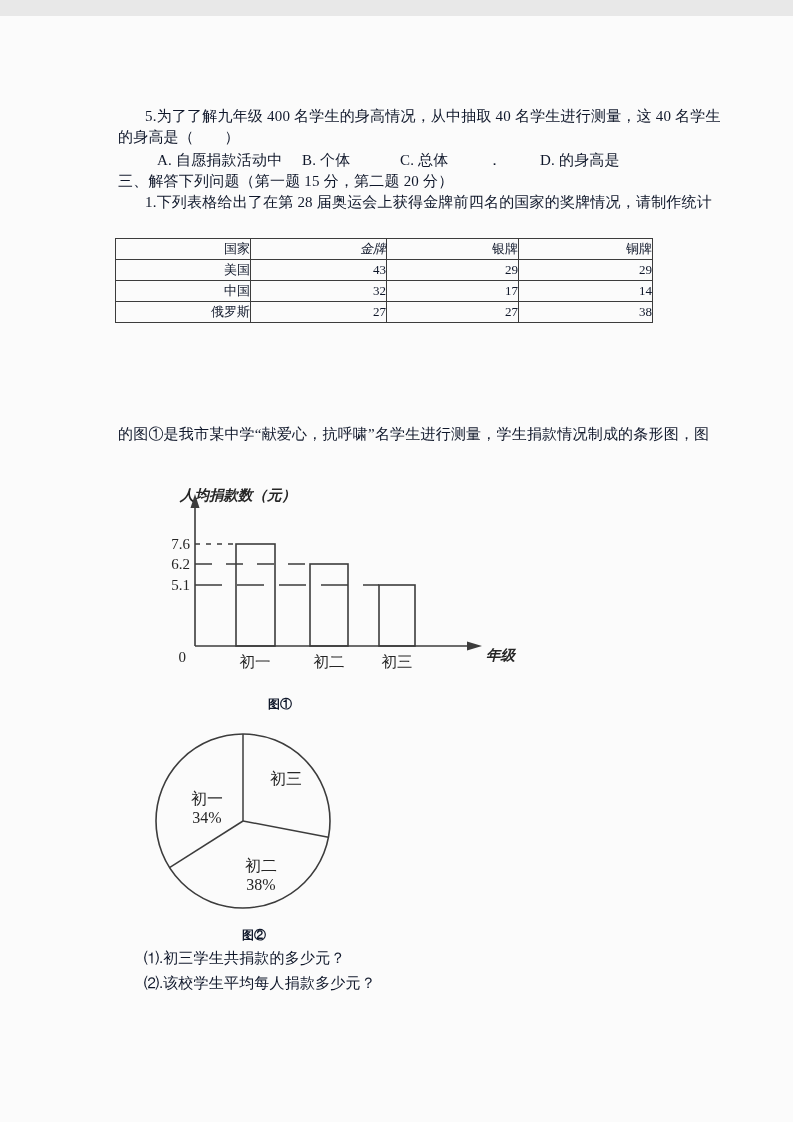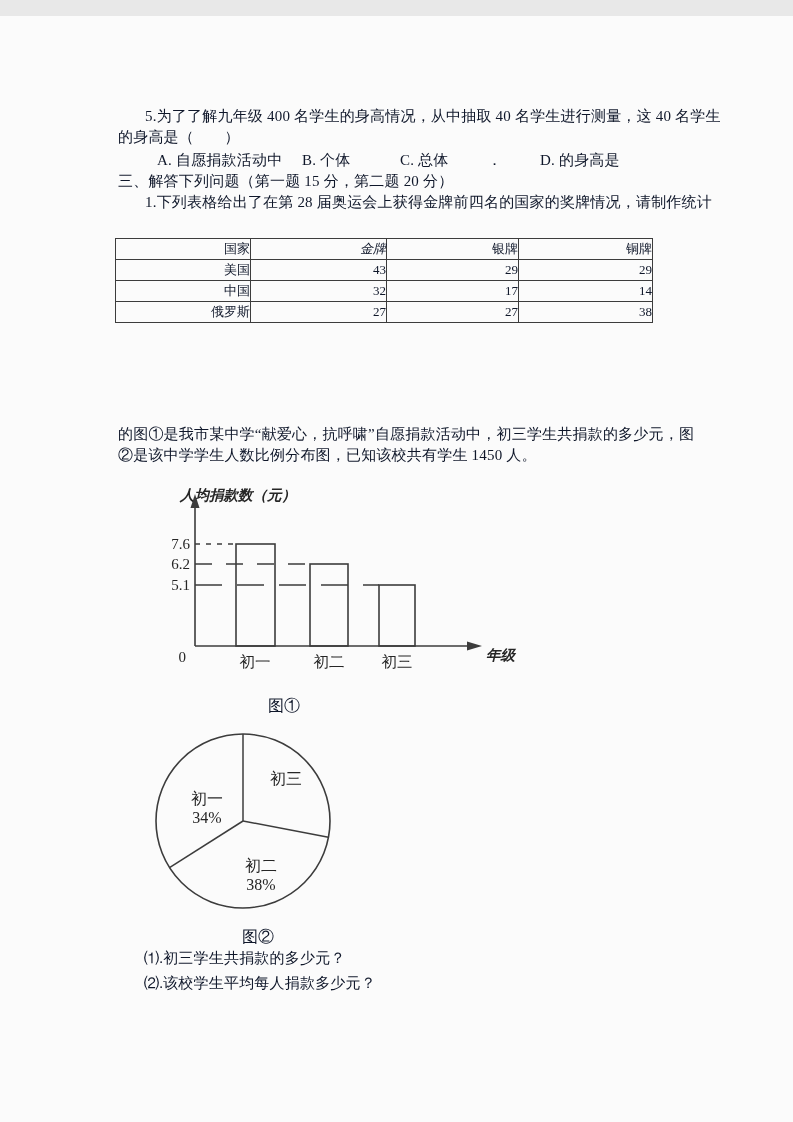--- a/index.html
+++ b/index.html
@@ -24,21 +24,21 @@
     text-align:right;vertical-align:middle;
     height:20px;padding:0;
   }
   .c0{width:134px;}.c1{width:135px;font-style:italic;}.c2{width:131px;font-family:Liberation Serif, serif;}.c3{width:133px;}
   .chart-svg{position:absolute;}
   svg text{fill:#262626;font-family:"Liberation Serif","DejaVu Serif",serif;}
   .axis-label{font-weight:bold;font-style:italic;font-size:14.5px;}
   .tick-label{font-size:15px;}
   .cat-label{font-size:15.5px;text-anchor:middle;}
   .pie-label{font-size:16px;text-anchor:middle;}
-  .caption{font-size:16px;}
+  .caption{font-size:12px;font-weight:bold;}
 </style>
 </head>
 <body>
 
 <div class="page">
 
   <p class="abs body-text" style="left:145px;top:90px;margin:0">5.为了了解九年级 400 名学生的身高情况，从中抽取 40 名学生进行测量，这 40 名学生</p>
   <p class="abs body-text" style="left:118px;top:111px;margin:0">的身高是（　　）</p>
 
   <span class="abs body-text" style="left:157px;top:134px">A. 自愿捐款活动中</span>
@@ -73,22 +73,21 @@
     </tr>
     <tr>
       <td>俄罗斯</td>
       <td>27</td>
       <td>27</td>
       <td>38</td>
     </tr>
   </tbody>
     </table>
 
-  <p class="abs body-text" style="left:118px;top:408px;margin:0">的图①是我市某中学“献爱心，抗呼啸”自愿捐款活动中，初三学生共捐款的多少元，图</p>
-  <p class="abs body-text" style="left:118px;top:429px;margin:0">②是该中学学生人数比例分布图，已知该校共有学生 1450 人。</p>
+  <p class="abs body-text" style="left:118px;top:408px;margin:0">的图①是我市某中学“献爱心，抗呼啸”名学生进行测量，学生捐款情况制成的条形图，图</p>
 
   <svg class="chart-svg" style="left:150px;top:468px;" width="380" height="200" viewBox="0 0 380 200">
 
     <text class="axis-label" x="30" y="16">人均捐款数（元）</text>
 
     <line x1="45" y1="20" x2="45" y2="162" stroke="#3c3c3c" stroke-width="1.6"></line>
     <polygon points="45,10 40.5,24 49.5,24" fill="#3c3c3c"></polygon>
     <line x1="45" y1="162" x2="324" y2="162" stroke="#3c3c3c" stroke-width="1.6"></line>
     <polygon points="332,162 317,157.5 317,166.5" fill="#3c3c3c"></polygon>
 

